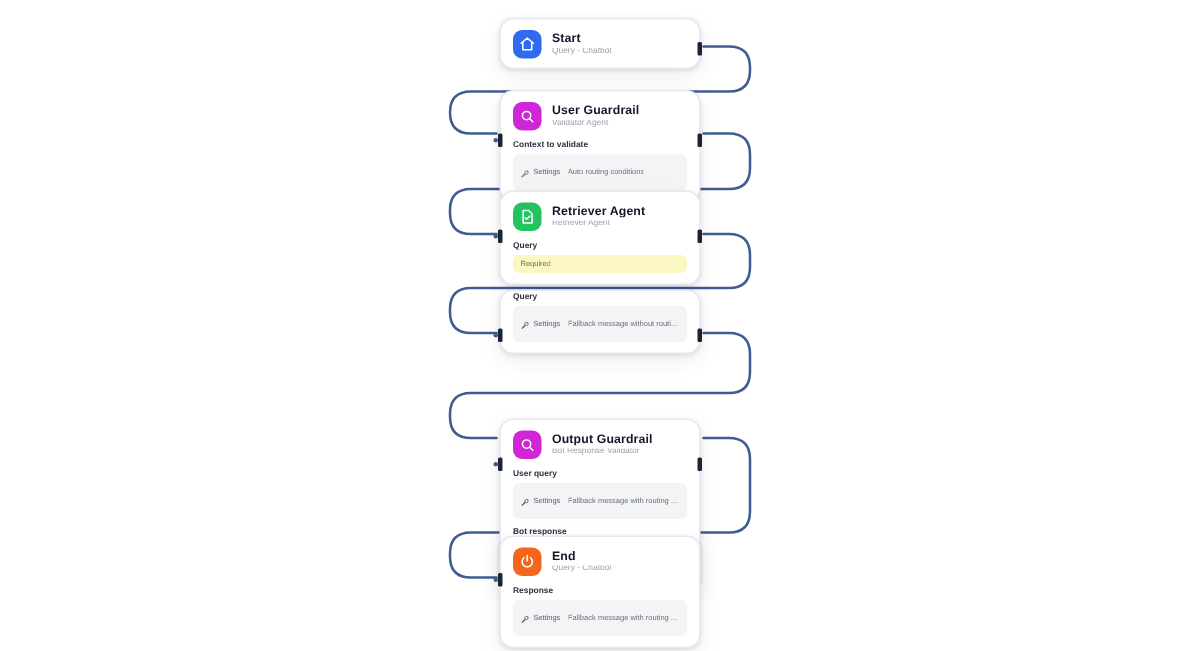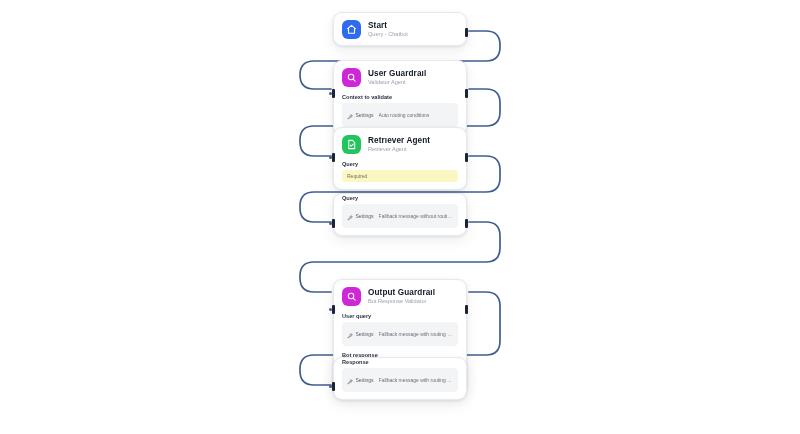--- a/index.html
+++ b/index.html
@@ -312,20 +312,32 @@
           <span class="settings-text">Settings</span>
         </span>
         <span class="field-value">Additional validation policies</span>
       </div>
     </div>
   </div>
 
   <div class="node" id="node-end" style="top:357px;">
     <div class="port port-in" style="top:24px;"></div>
     <div class="port-dot" style="top:27px;"></div>
+    <div class="node-head">
+      <div class="node-icon" style="background:#f4661e;">
+        <svg width="11" height="11" viewBox="0 0 24 24" fill="none" stroke="#ffffff" stroke-width="2.3" stroke-linecap="round" stroke-linejoin="round">
+          <path d="M12 3v8"></path>
+            <path d="M7.2 6.2a7.5 7.5 0 1 0 9.6 0"></path>
+        </svg>
+      </div>
+      <div class="node-titles">
+        <div class="node-title">End</div>
+        <div class="node-sub">Query - Chatbot</div>
+      </div>
+    </div>
     <div class="node-body">
       <div class="field-label">Response</div>
       <div class="field-row">
         <span class="settings-chunk">
           <span class="wrench">
             <svg width="6" height="6" viewBox="0 0 24 24" fill="none" stroke="currentColor" stroke-width="2.6" stroke-linecap="round" stroke-linejoin="round">
               <path d="M20 5.5a5 5 0 0 1-6.6 6.6L5 20.5 3.5 19l8.4-8.4A5 5 0 0 1 18.5 4z"></path>
             </svg>
           </span>
           <span class="settings-text">Settings</span>

